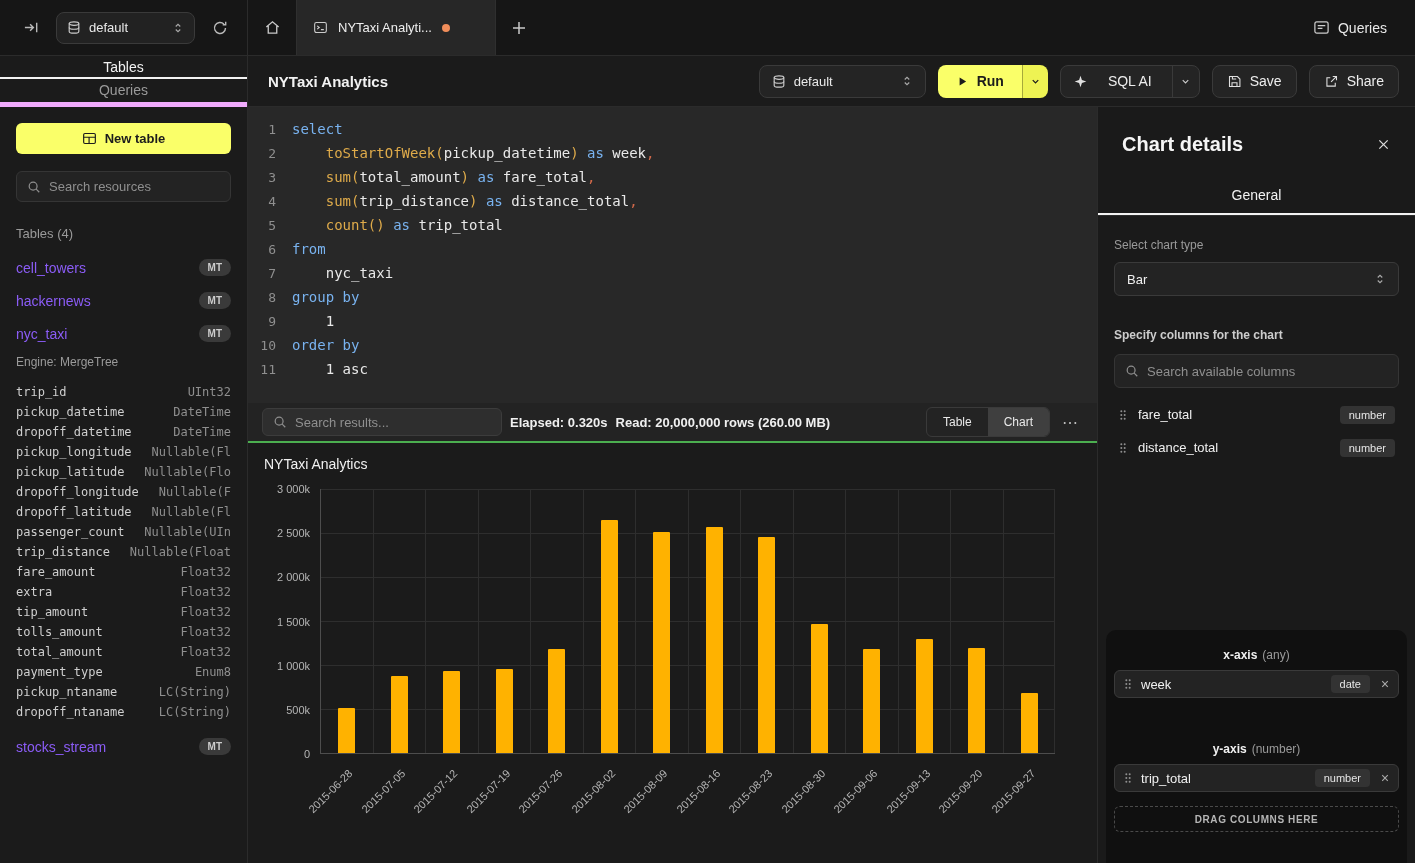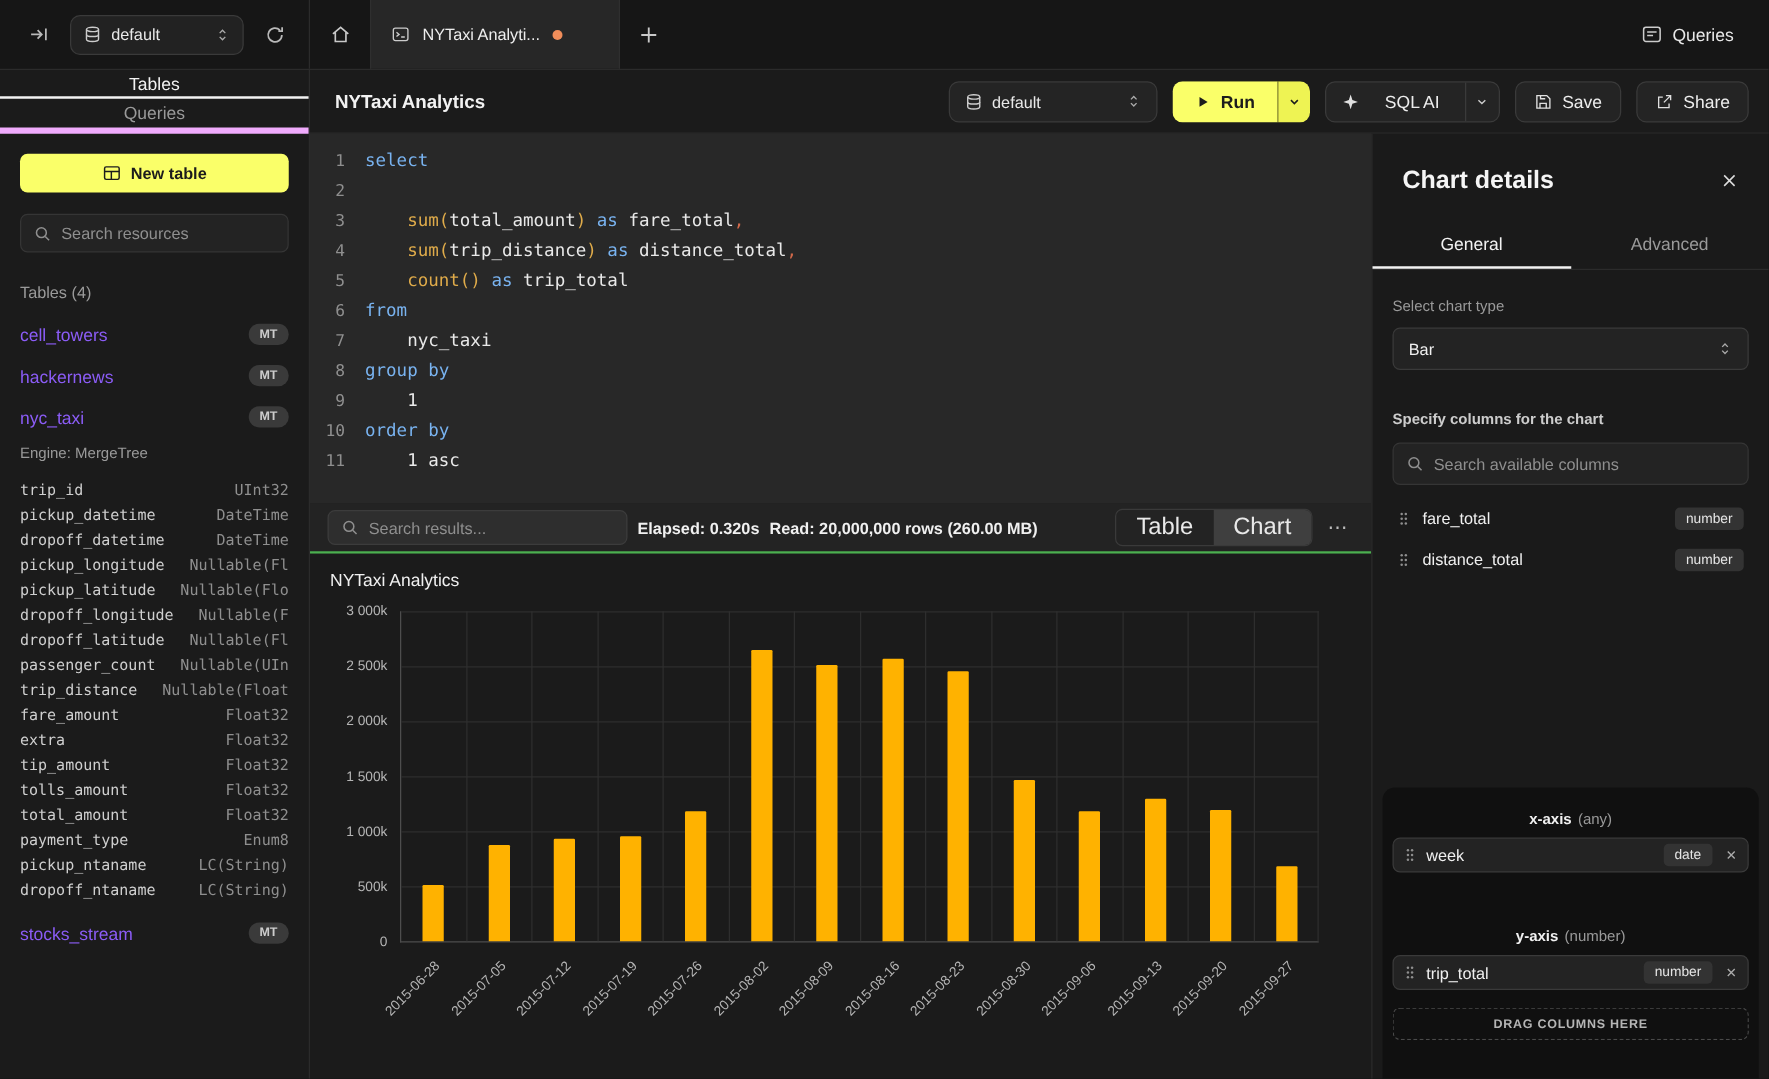--- a/index.html
+++ b/index.html
@@ -71,21 +71,21 @@
   .tok-id { color:#e9e9e9; }
   .tok-pl { color:#e9e9e9; }
   .tok-pu { color:#d2694a; }
 
   .results-bar { position:absolute; top:296px; left:0; right:0; height:38px; background:#232323; display:flex; align-items:center; padding:0 14px; gap:8px; }
   .results-search { width:240px; height:28px; background:#2e2e2e; border:1px solid #3c3c3c; border-radius:6px; display:flex; align-items:center; gap:8px; padding:0 10px; color:#8f8f8f; flex:none; }
   .results-search input { background:transparent; border:none; outline:none; color:#dddddd; font-size:13px; width:100%; font-family:"Liberation Sans",sans-serif; }
   .results-search input::placeholder { color:#8f8f8f; }
   .stat-text { font-size:13px; font-weight:700; color:#f0f0f0; white-space:nowrap; }
   .seg { margin-left:auto; display:flex; height:30px; border:1px solid #3a3a3a; border-radius:6px; overflow:hidden; flex:none; }
-  .seg-btn { display:flex; align-items:center; padding:0 16px; font-size:19px; color:#e9e9e9; cursor:pointer; background:transparent; }
+  .seg-btn { display:flex; align-items:center; padding:0 16px; font-size:12px; color:#e9e9e9; cursor:pointer; background:transparent; }
   .seg-btn.active { background:#3f3f3f; }
   .more-btn { color:#bbbbbb; font-size:16px; cursor:pointer; padding:0 4px; letter-spacing:1px; }
 
   .splitter { position:absolute; top:334px; left:0; right:0; height:2px; background:#4caf50; cursor:row-resize; }
 
   
   .chart-area { position:absolute; top:336px; left:0; right:0; bottom:0; background:#1b1b1b; }
   .chart-title { position:absolute; left:16px; top:13px; font-size:14px; color:#f0f0f0; }
   .plot { position:absolute; left:72px; top:46px; width:735px; height:265px; border-left:1px solid #4d4d4d; border-bottom:1px solid #4d4d4d; }
   .grid-h { position:absolute; inset:0; }
@@ -377,20 +377,21 @@
 
 <div class="main-col">
   <div class="editor">
     <div>
         <div class="ed-line">
           <span class="ed-num">1</span>
           <span class="ed-code"><span class="tok-kw">select</span></span>
         </div>
         <div class="ed-line">
           <span class="ed-num">2</span>
+          <span class="ed-code"><span class="tok-pl">    </span><span class="tok-fn">toStartOfWeek(</span><span class="tok-id">pickup_datetime</span><span class="tok-fn">)</span><span class="tok-pl"> </span><span class="tok-kw">as</span><span class="tok-pl"> week</span><span class="tok-pu">,</span></span>
         </div>
         <div class="ed-line">
           <span class="ed-num">3</span>
           <span class="ed-code"><span class="tok-pl">    </span><span class="tok-fn">sum(</span><span class="tok-id">total_amount</span><span class="tok-fn">)</span><span class="tok-pl"> </span><span class="tok-kw">as</span><span class="tok-pl"> fare_total</span><span class="tok-pu">,</span></span>
         </div>
         <div class="ed-line">
           <span class="ed-num">4</span>
           <span class="ed-code"><span class="tok-pl">    </span><span class="tok-fn">sum(</span><span class="tok-id">trip_distance</span><span class="tok-fn">)</span><span class="tok-pl"> </span><span class="tok-kw">as</span><span class="tok-pl"> distance_total</span><span class="tok-pu">,</span></span>
         </div>
         <div class="ed-line">
@@ -534,21 +535,20 @@
   <div class="panel-header">
     <div class="panel-title">Chart details</div>
     <div class="panel-close">
       <svg width="15" height="15" viewBox="0 0 18 18" fill="none" stroke="currentColor" stroke-width="1.5">
           <path d="M4 4l10 10M14 4L4 14"></path>
         </svg>
     </div>
   </div>
   <div class="panel-tabs">
     <div class="panel-tab active">General</div>
-    <div class="panel-tab">Advanced</div>
   </div>
   <div class="panel-body">
     <div class="plabel">Select chart type</div>
     <div class="pselect">
       <span>Bar</span>
       <span class="grow"></span>
       <span>
           <svg width="12" height="14" viewBox="0 0 16 16" fill="none" stroke="#aaaaaa" stroke-width="1.5">
             <path d="M5 6l3-3 3 3M5 10l3 3 3-3"></path>
           </svg>

